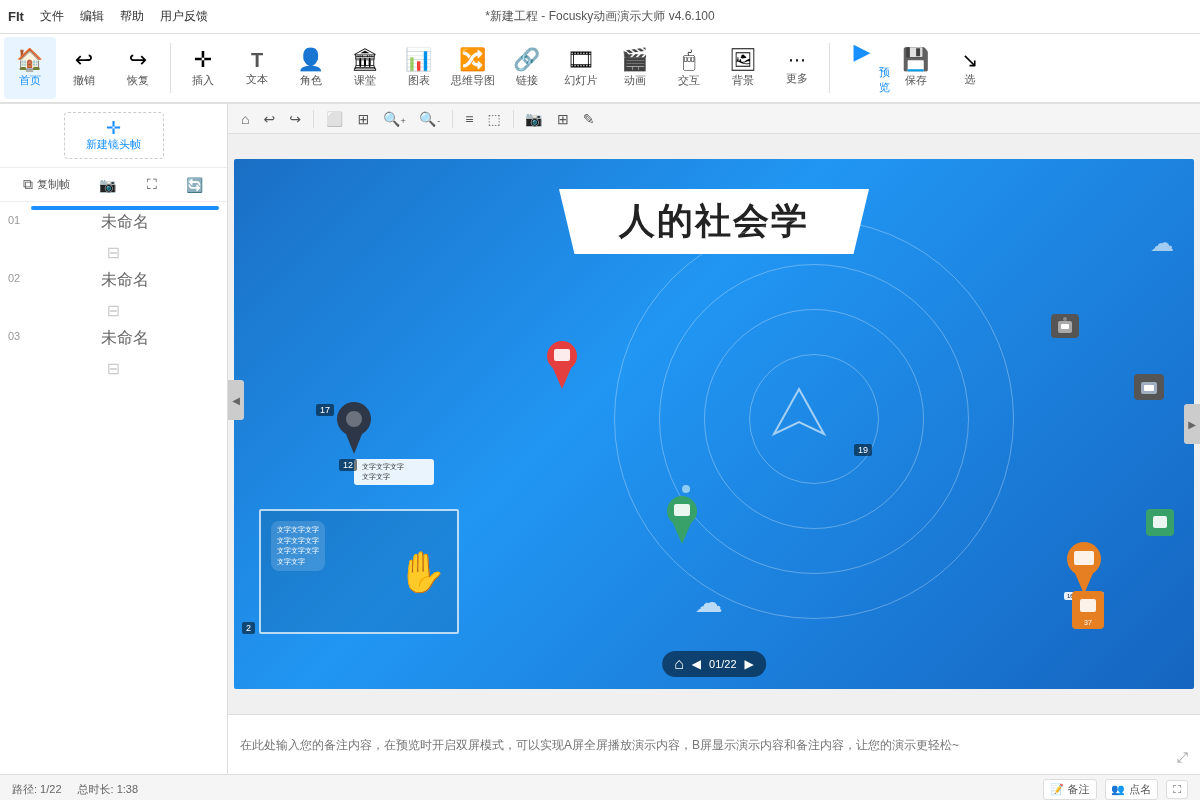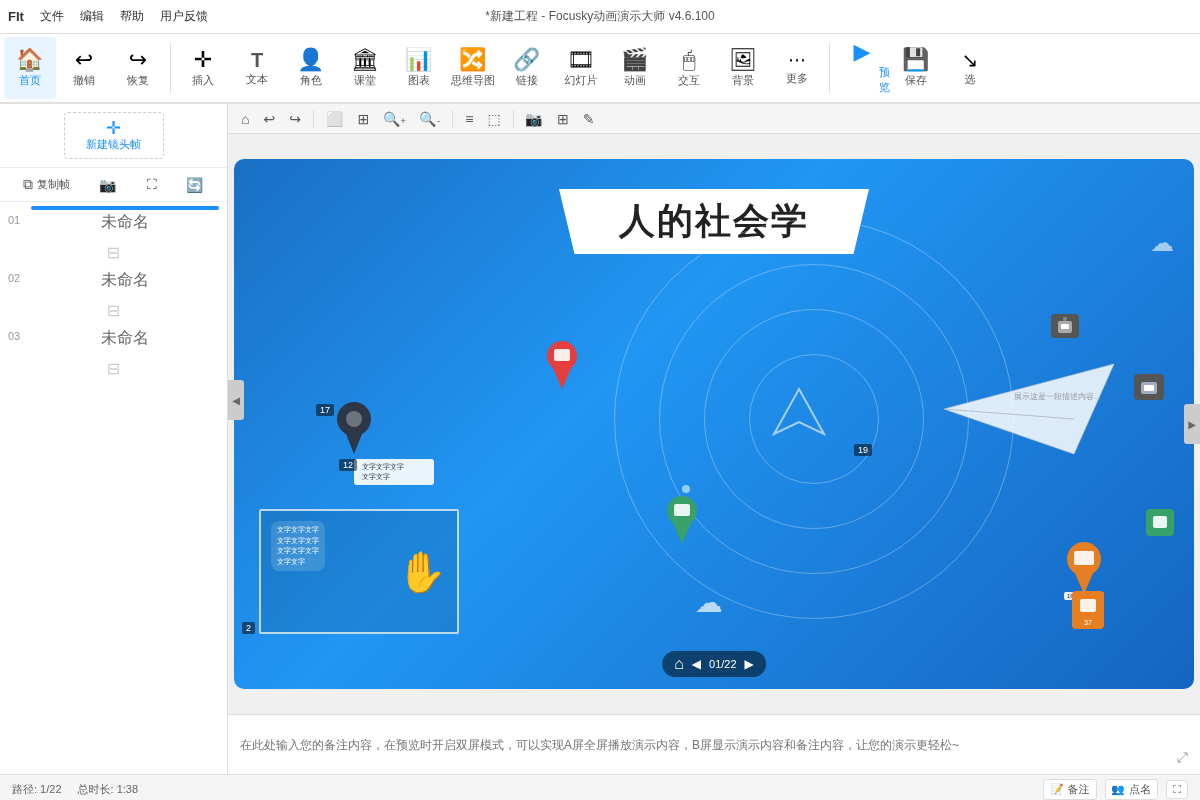--- a/index.html
+++ b/index.html
@@ -184,21 +184,21 @@
 
     
     #slide-canvas {
       position: absolute;
       left: 50%;
       top: 50%;
       transform: translate(-50%, -50%);
       width: 960px;
       height: 530px;
       background: linear-gradient(135deg, #1a6fc4 0%, #2196F3 40%, #1565c0 100%);
-      border-radius: 10px;
+      border-radius: 2px;
       overflow: visible;
     }
 
     
     .title-banner {
       position: absolute;
       top: 30px;
       left: 50%;
       transform: translateX(-50%);
       background: white;
@@ -578,27 +578,20 @@
         </div>
 
         <div style="position:absolute;top:225px;left:535px;width:60px;height:60px;">
           <svg width="60" height="60" viewBox="0 0 60 60">
             <polygon points="30,5 55,50 30,38 5,50" fill="none" stroke="rgba(255,255,255,0.6)" stroke-width="2"></polygon>
           </svg>
         </div>
 
         <div class="num-badge" style="top:285px;left:620px;">19</div>
 
-        <div style="position:absolute;top:185px;right:60px;width:200px;height:130px;">
-          <svg width="200" height="130" viewBox="0 0 200 130">
-            <polygon points="10,65 180,20 140,110" fill="rgba(255,255,255,0.85)" stroke="rgba(200,200,200,0.6)" stroke-width="1"></polygon>
-            <line x1="10" y1="65" x2="140" y2="75" stroke="rgba(150,150,150,0.5)" stroke-width="1"></line>
-            <text x="80" y="55" font-size="8" fill="#999" font-family="Arial">展示这是一段描述内容...</text>
-          </svg>
-        </div>
 
         <div class="framed-box" style="bottom:55px;left:25px;width:200px;height:125px;">
 
           <div style="position:absolute;right:10px;top:50%;transform:translateY(-50%);font-size:40px;color:white;">✋</div>
 
           <div style="position:absolute;top:10px;left:10px;background:rgba(255,255,255,0.15);border-radius:8px;padding:4px 6px;font-size:7px;color:white;line-height:1.5;">
             <div>文字文字文字</div>
               <div>文字文字文字</div>
               <div>文字文字文字</div>
               <div>文字文字</div>

